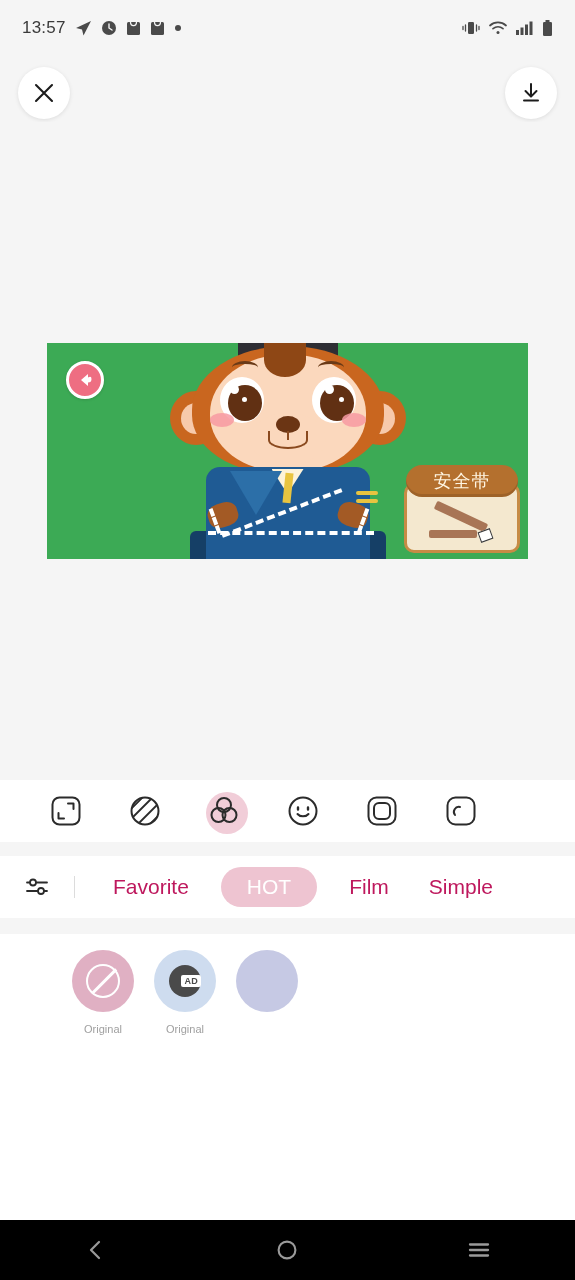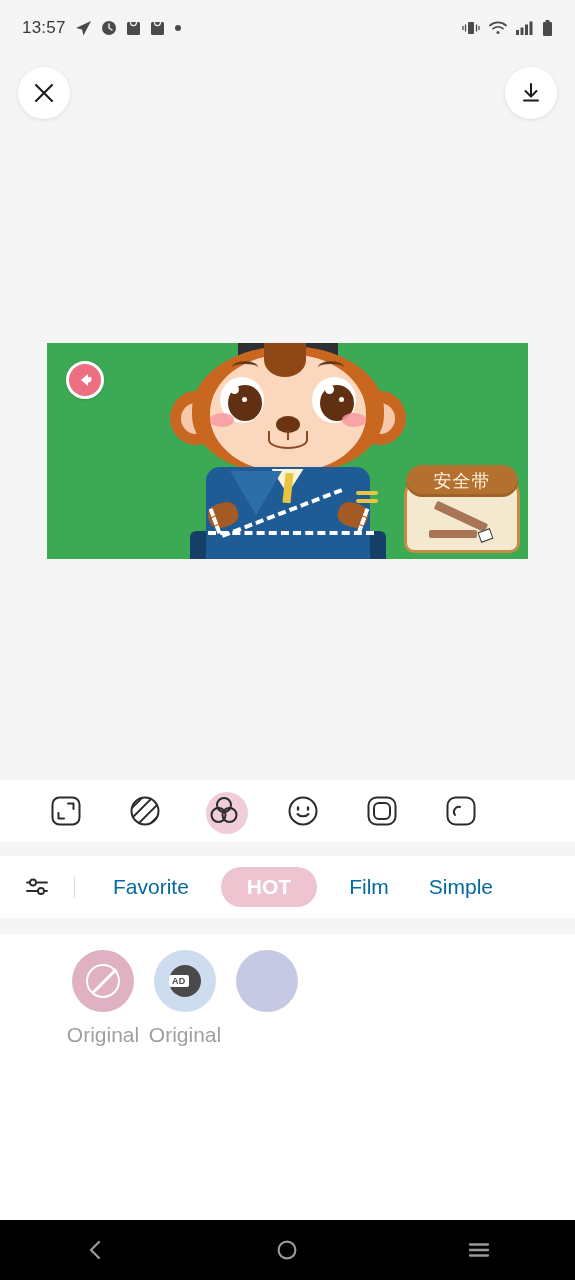--- a/index.html
+++ b/index.html
@@ -276,28 +276,27 @@
     padding-left:16px;
   }
   .tab-settings{
     width:44px; display:flex; align-items:center; justify-content:center;
     cursor:pointer;
   }
   .tab-divider{
     width:1px; height:22px; background:#dcdcdc; margin:0 18px 0 14px;
   }
   .tab{
-    font-size:21px; color:#0369a1;
+    font-size:21px; color:#be185d;
     padding:0 20px; cursor:pointer; white-space:nowrap;
   }
   .tab.active{
     background:#eec4d1; color:#ffffff;
     border-radius:20px; padding:8px 26px;
     margin:0 12px;
-    font-weight:bold;
   }
 
   
   .filters{
     position:absolute; top:934px; left:0;
     width:575px; height:130px;
     background:#ffffff;
     display:flex; align-items:flex-start;
     padding-left:62px;
     overflow:hidden;
@@ -318,30 +317,30 @@
     border:2.5px solid #ffffff; position:relative;
   }
   .sw .nosign:after{
     content:""; position:absolute; left:-1px; top:14px;
     width:34px; height:2.5px; background:#ffffff;
     transform:rotate(-45deg); transform-origin:center;
   }
   .ad-chip{
     width:32px; height:32px; border-radius:50%;
     background:#4a4a4a;
-    display:flex; align-items:center; justify-content:flex-start;
+    display:flex; align-items:center; justify-content:flex-end;
   }
   .ad-chip span{
     background:#ffffff; color:#4a4a4a;
     font-size:9px; font-weight:bold;
     padding:1px 3px; border-radius:2px;
     letter-spacing:.3px;
   }
   .fl-label{
-    margin-top:11px; font-size:21px; color:#a0a0a0;
+    margin-top:11px; font-size:11px; color:#a0a0a0;
     white-space:nowrap;
   }
 
   
   .bottom-space{
     position:absolute; top:1064px; left:0;
     width:575px; height:156px; background:#ffffff;
   }
   .navbar{
     position:absolute; bottom:0; left:0;

